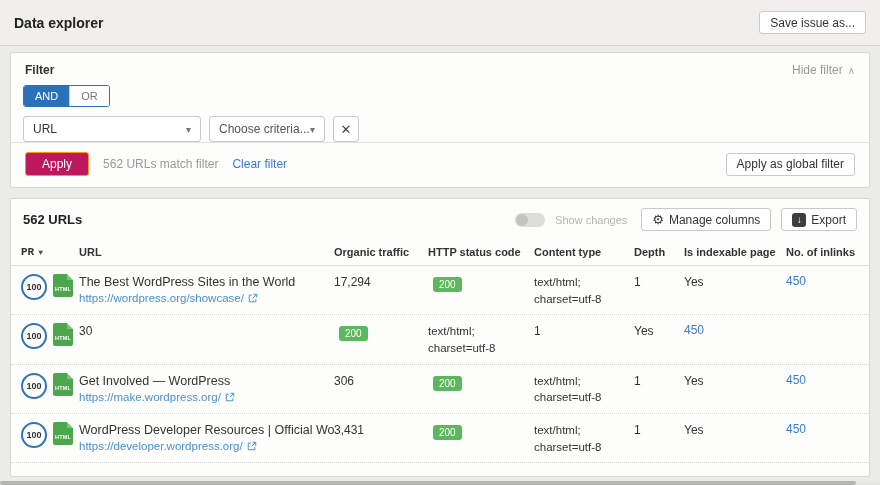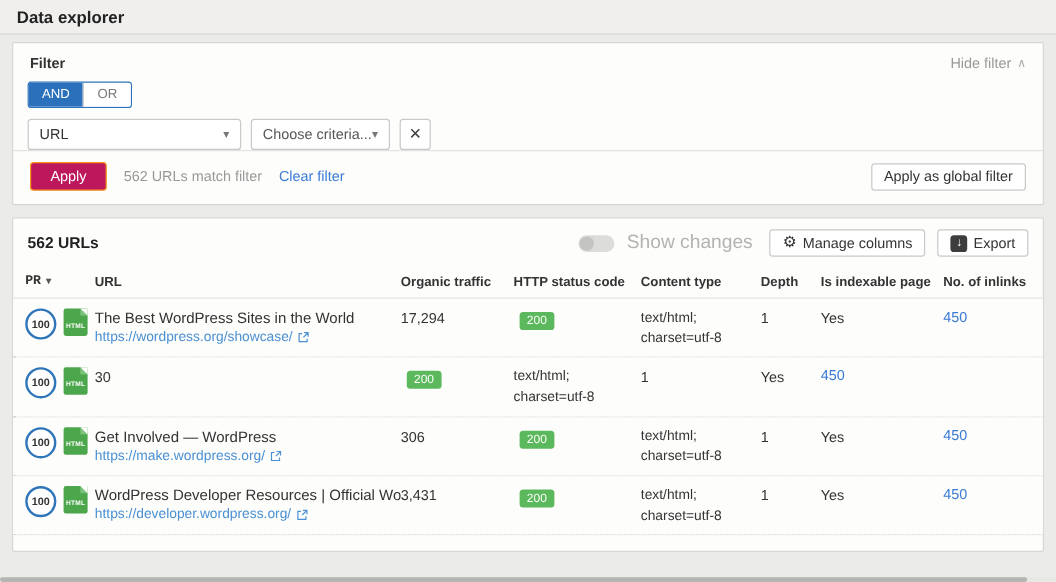--- a/index.html
+++ b/index.html
@@ -10,21 +10,21 @@
     color: #333;
     position: relative;
   }
   .dotted {
     background-image: radial-gradient(#e3e1df 1px, transparent 1px);
     background-size: 5px 5px;
   }
 
   
   .topbar {
-    height: 29px; background: #f0efee; border-bottom: 1px solid #d9d7d5;
+    height: 46px; background: #f0efee; border-bottom: 1px solid #d9d7d5;
     display: flex; align-items: center; padding: 0 14px;
   }
   .topbar h1 { font-size: 14px; font-weight: bold; color: #222; }
   .btn {
     display: inline-flex; align-items: center; gap: 5px;
     background: #fff; border: 1px solid #c9c9c9; border-radius: 3px;
     font-size: 12px; color: #333; padding: 3px 10px; height: 23px;
     cursor: pointer; white-space: nowrap;
   }
   .topbar .btn { margin-left: auto; }
@@ -73,21 +73,21 @@
   .link { color: #3a7bd5; font-size: 12px; text-decoration: none; cursor: pointer; }
   .apply-row .btn { margin-left: auto; }
 
   
   .table-card { margin-top: 10px; height: 279px; overflow: hidden; background: #fdfdfc; }
   .table-strip { display: flex; align-items: center; padding: 9px 12px 8px 12px; }
   .table-strip .title { font-size: 13px; font-weight: bold; color: #222; }
   .strip-right { margin-left: auto; display: flex; align-items: center; gap: 10px; }
   .toggle { width: 30px; height: 14px; border-radius: 8px; background: #dcdcda; position: relative; cursor: pointer; }
   .toggle .knob { position: absolute; left: 1px; top: 1px; width: 12px; height: 12px; border-radius: 50%; background: #c3c3c1; }
-  .show-changes { font-size: 16px; color: #b3b3b1; margin-right: 4px; }
+  .show-changes { font-size: 11px; color: #b3b3b1; margin-right: 4px; }
   .gear { font-size: 13px; line-height: 1; color: #333; font-family: "DejaVu Sans", sans-serif; }
   .export-ic {
     width: 14px; height: 14px; background: #3d3d3d; border-radius: 3px;
     color: #fff; font-size: 10px; display: flex; align-items: center; justify-content: center;
   }
 
   .grid {
     display: grid;
     grid-template-columns: 32px 26px 255px 94px 106px 100px 50px 102px 85px;
     padding: 0 0 0 10px; align-items: start;
@@ -129,20 +129,23 @@
   .hscroll-track { position: absolute; left: 0; bottom: 0; width: 880px; height: 4px; background: #e7e7e6; }
   .hscroll-thumb { position: absolute; left: 0; bottom: 0; width: 856px; height: 4px; background: #b5b5b3; border-radius: 2px; cursor: pointer; }
 
   .ext-ic svg { display: block; }
 </style>
 </head>
 <body>
 
 <div class="topbar">
   <h1>Data explorer</h1>
+  <button class="btn">
+    <span>Save issue as...</span>
+  </button>
 </div>
 
 <div class="card dotted">
   <div class="filter-head">
     <span class="title">Filter</span>
     <span class="hide-filter">
       <span>Hide filter</span>
       <span class="chev">∧</span>
     </span>
   </div>

